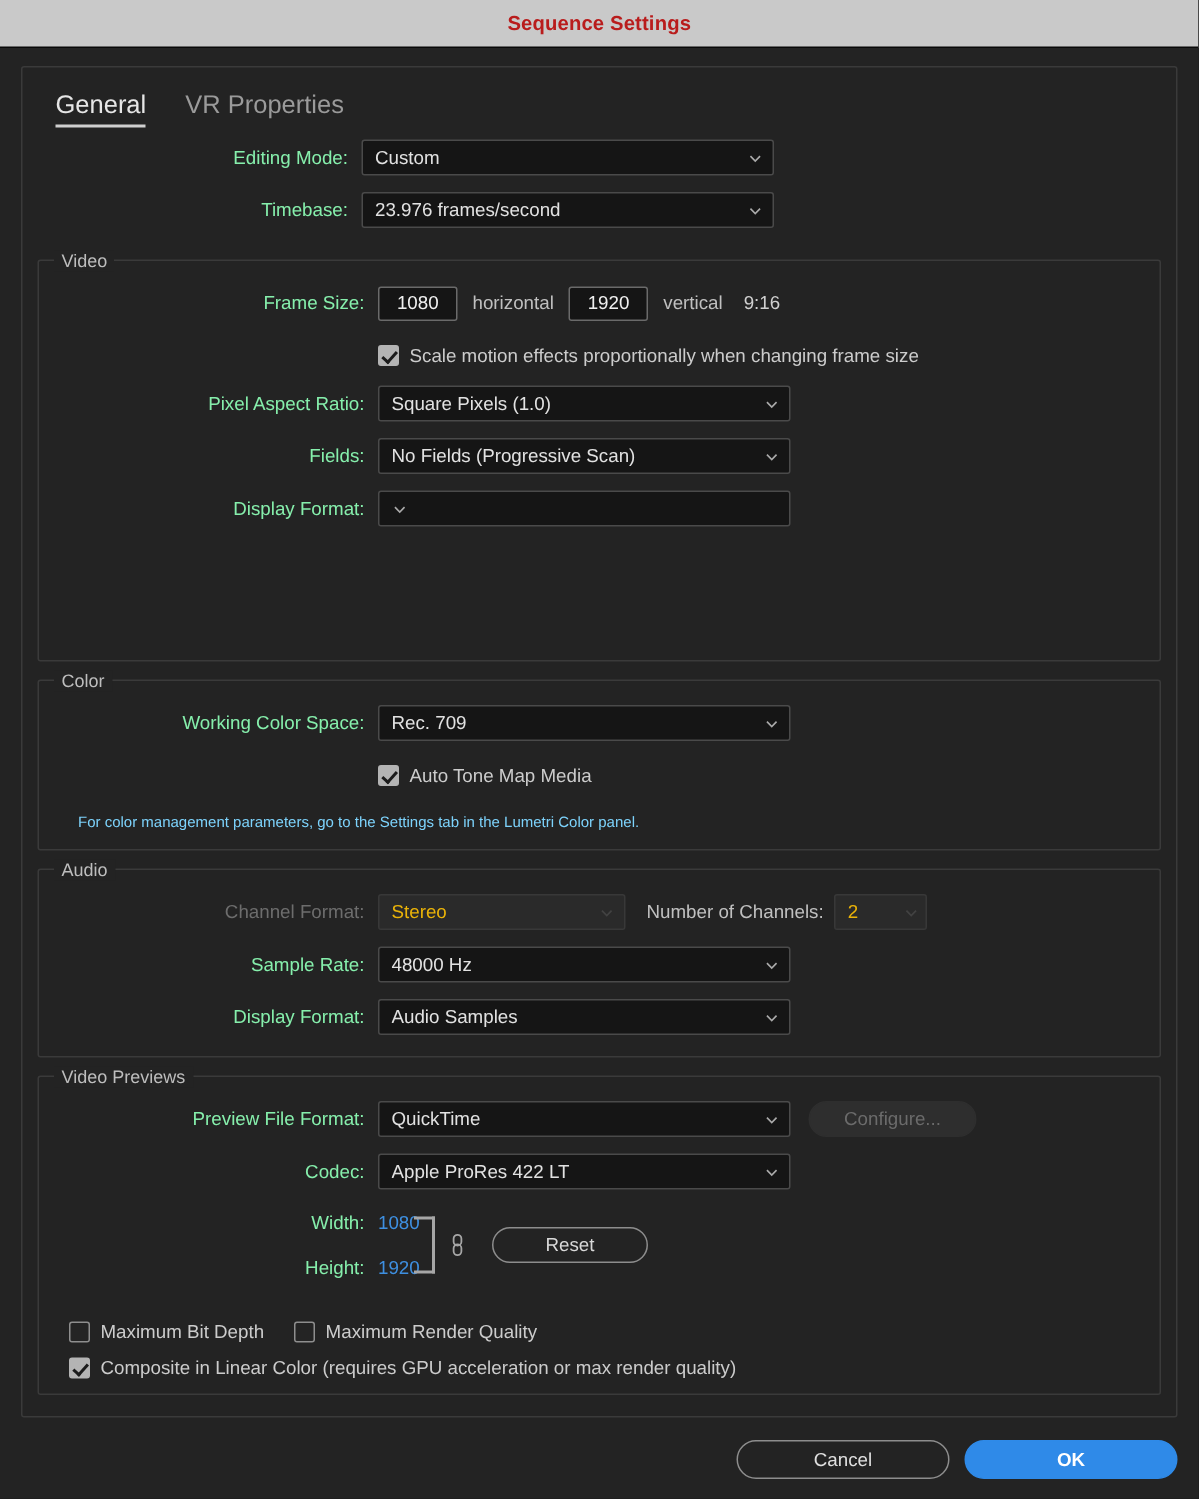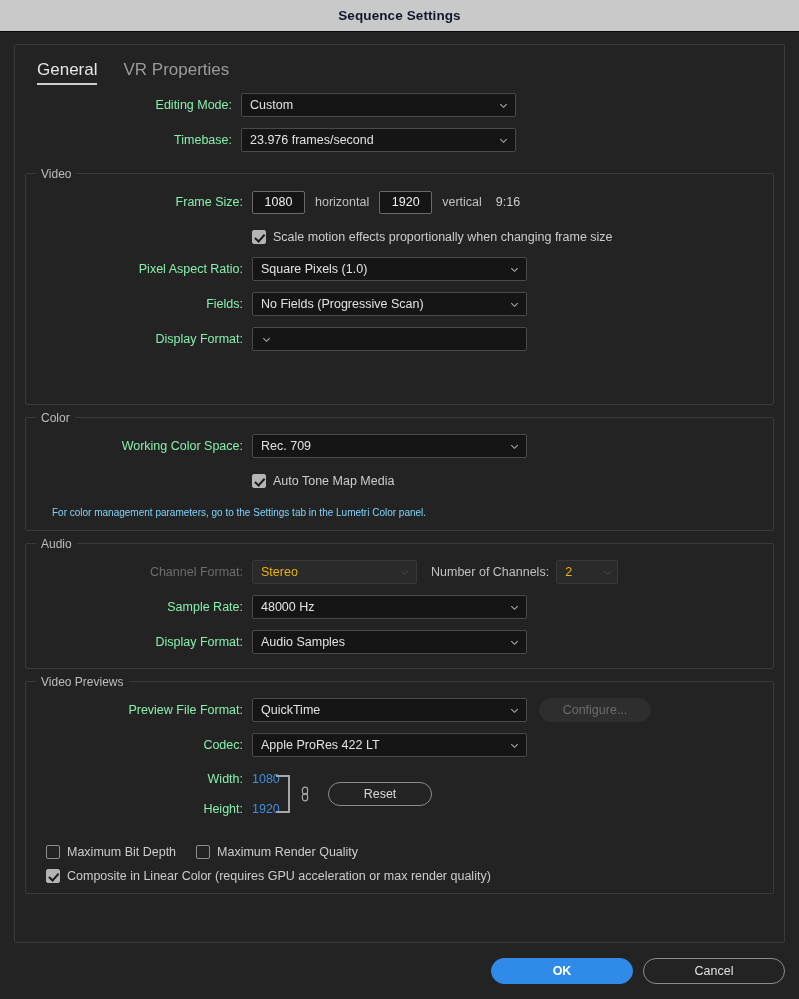--- a/index.html
+++ b/index.html
@@ -29,21 +29,21 @@
     background: #c9c9c9;
     border-bottom: 1px solid #090909;
     display: flex;
     align-items: center;
     justify-content: center;
     flex: none;
   }
   .titlebar-text {
     font-size: 13.5px;
     font-weight: bold;
-    color: #0f172a;
+    color: #b91c1c;
     letter-spacing: .1px;
   }
   
   .content {
     flex: 1;
     padding: 12px 14px 0 14px;
     box-sizing: border-box;
     display: flex;
     flex-direction: column;
   }
@@ -349,21 +349,21 @@
       <div class="row">
         <div class="lbl">Timebase:</div>
         <div class="select w258">
           <span class="val">23.976  frames/second</span>
           <svg class="chev" viewBox="0 0 12 12">
               <path d="M2.5 4.5 L6 8 L9.5 4.5" fill="none" stroke="#c5c5c5" stroke-width="1.2"></path>
             </svg>
         </div>
       </div>
 
-      <div class="group" style="padding-bottom:44px;">
+      <div class="group" style="padding-bottom:80px;">
         <div class="gtitle">Video</div>
 
         <div class="row">
           <div class="lbl">Frame Size:</div>
           <div class="numfield">
             <span>1080</span>
           </div>
           <span class="inline-txt">horizontal</span>
           <div class="numfield">
             <span>1920</span>
@@ -537,21 +537,21 @@
             <span class="cb-label">Composite in Linear Color (requires GPU acceleration or max render quality)</span>
           </div>
         </div>
       </div>
 
       <div class="spacer-fill"></div>
     </div>
   </div>
 
   <div class="footer">
+    <div class="foot-btn cancel">
+      <span>Cancel</span>
+    </div>
     <div class="foot-btn ok">
       <span>OK</span>
     </div>
-    <div class="foot-btn cancel">
-      <span>Cancel</span>
-    </div>
   </div>
 
 </div>
 
 </body></html>

